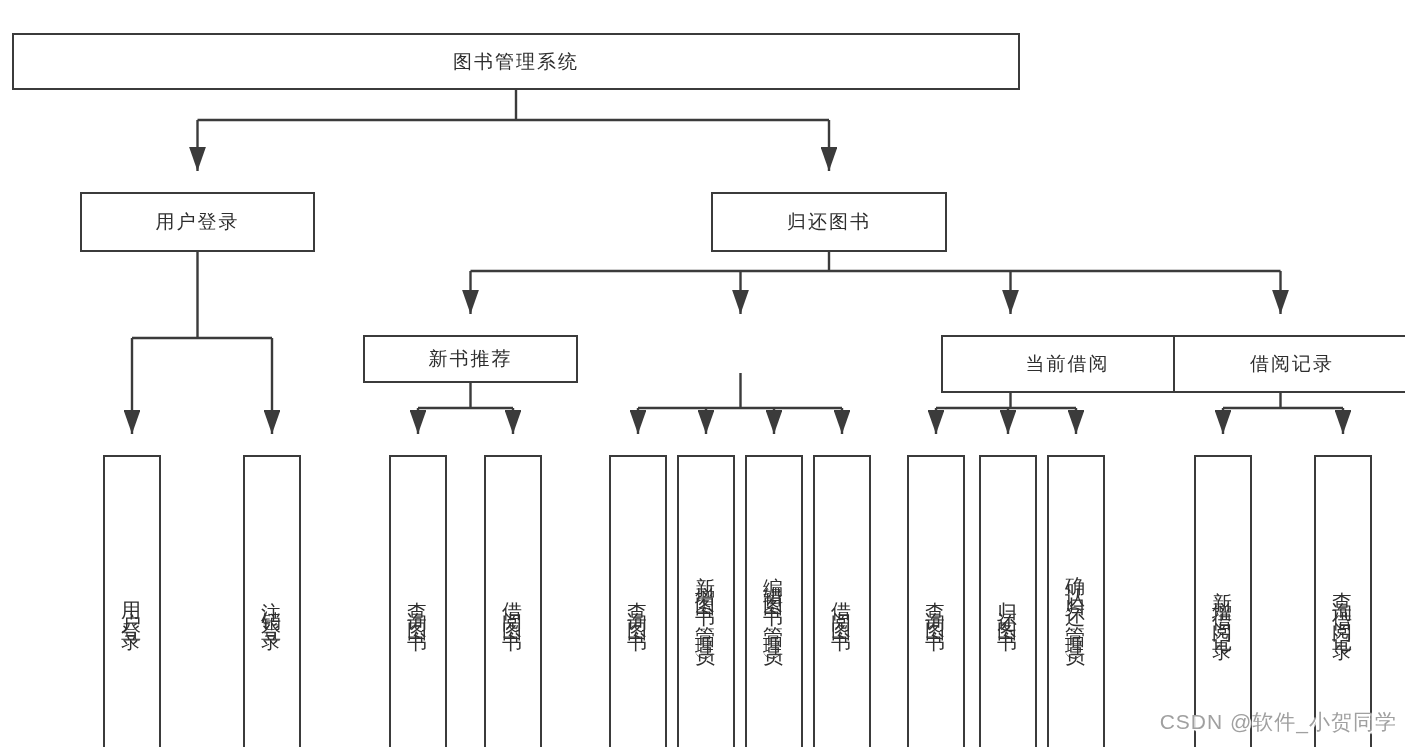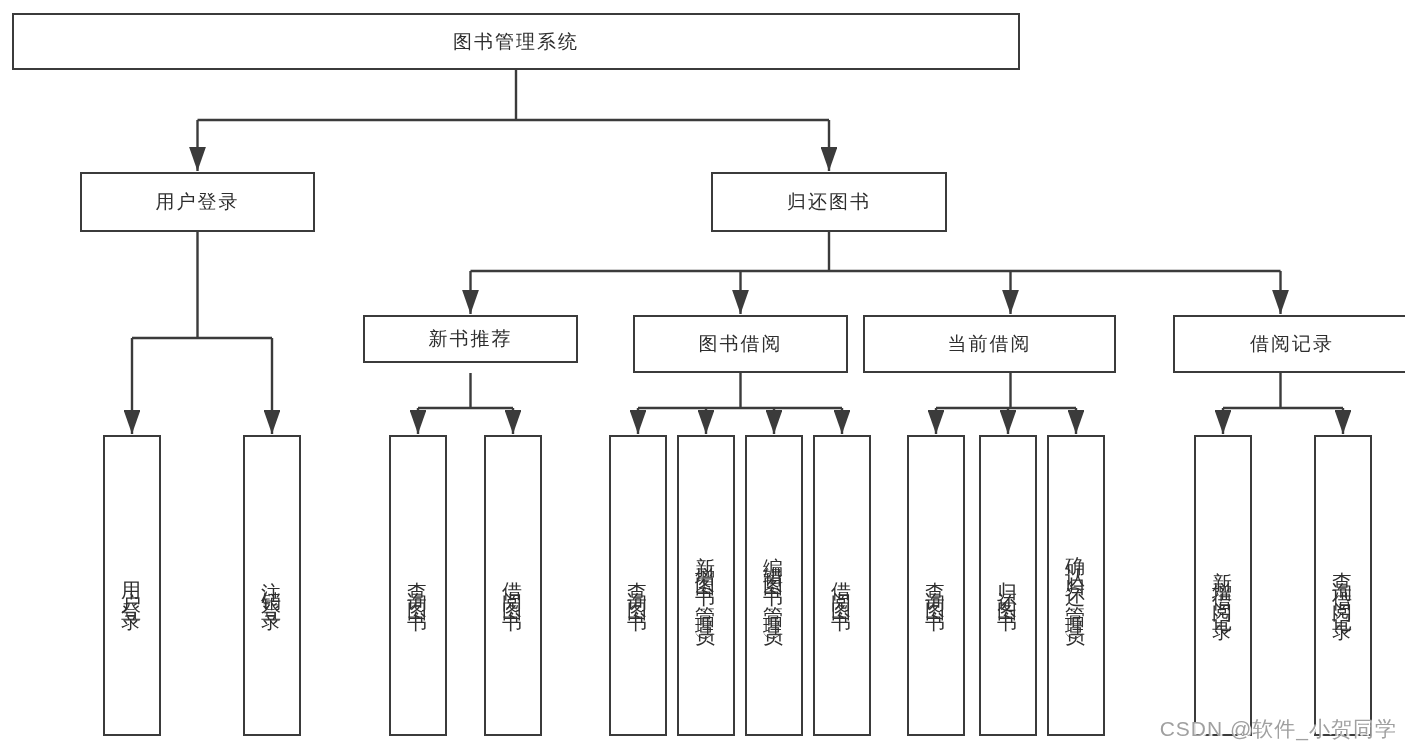--- a/index.html
+++ b/index.html
@@ -33,37 +33,38 @@
   }
   .node {
     position: absolute;
     box-sizing: border-box;
     display: flex;
     align-items: center;
     justify-content: center;
     border: 2.5px solid var(--line);
     background: #ffffff;
     color: var(--text);
+    margin-top: 20px;
   }
   .node.h {
     font-size: 19px;
     letter-spacing: 2px;
     font-weight: 500;
   }
   .node.v {
     writing-mode: vertical-rl;
     text-orientation: mixed;
     font-size: 20px;
     letter-spacing: 10px;
     font-weight: 500;
   }
   .watermark {
     position: absolute;
     right: 8px;
-    bottom: 4px;
+    bottom: 11px;
     font-size: 21px;
     letter-spacing: 1px;
     color: var(--watermark);
     text-shadow: 1px 1px 0 #ffffff, 2px 2px 1px rgba(255,255,255,0.85);
     white-space: nowrap;
     margin-top: 28px;
   }
 </style>
 </head>
 <body>
@@ -106,22 +107,21 @@
     <path d="M1223,408 V434" marker-end="url(#arrow)"></path>
     <path d="M1343,408 V434" marker-end="url(#arrow)"></path>
   </svg>
 
   <div class="node h" style="left:12px; top:13px; width:1008px; height:57px">图书管理系统</div>
 
   <div class="node h" style="left:80px; top:172px; width:235px; height:60px">用户登录</div>
   <div class="node h" style="left:711px; top:172px; width:236px; height:60px">归还图书</div>
 
   <div class="node h" style="left:363px; top:315px; width:215px; height:48px">新书推荐</div>
-  <div class="node h" style="left:633px; top:315px; width:215px; height:58px">图书借阅</div>
-  <div class="node h" style="left:863px; top:315px; width:253px; height:58px">当前借阅</div>
+  <div class="node h" style="left:941px; top:315px; width:253px; height:58px">当前借阅</div>
   <div class="node h" style="left:1173px; top:315px; width:238px; height:58px">借阅记录</div>
 
   <div class="node v" style="left:103px; top:435px; width:58px; height:301px">用户登录</div>
   <div class="node v" style="left:243px; top:435px; width:58px; height:301px">注销登录</div>
 
   <div class="node v" style="left:389px; top:435px; width:58px; height:301px">查询图书</div>
   <div class="node v" style="left:484px; top:435px; width:58px; height:301px">借阅图书</div>
 
   <div class="node v" style="left:609px; top:435px; width:58px; height:301px">查询图书</div>
   <div class="node v" style="left:677px; top:435px; width:58px; height:301px">新增图书（管理员）</div>

